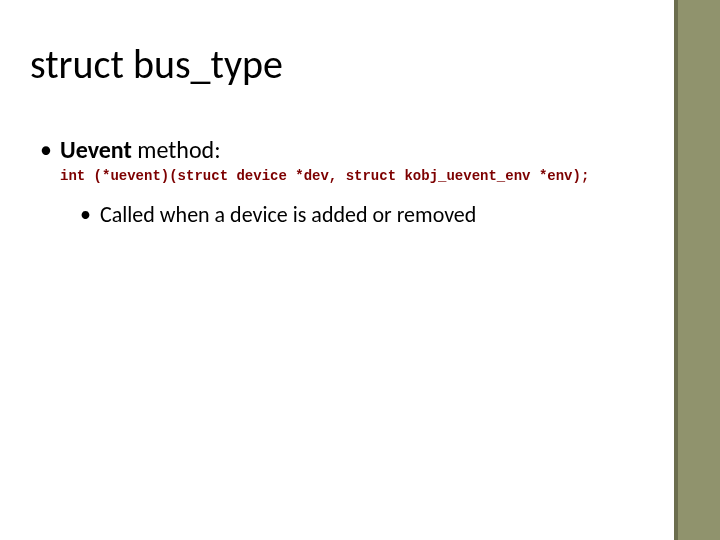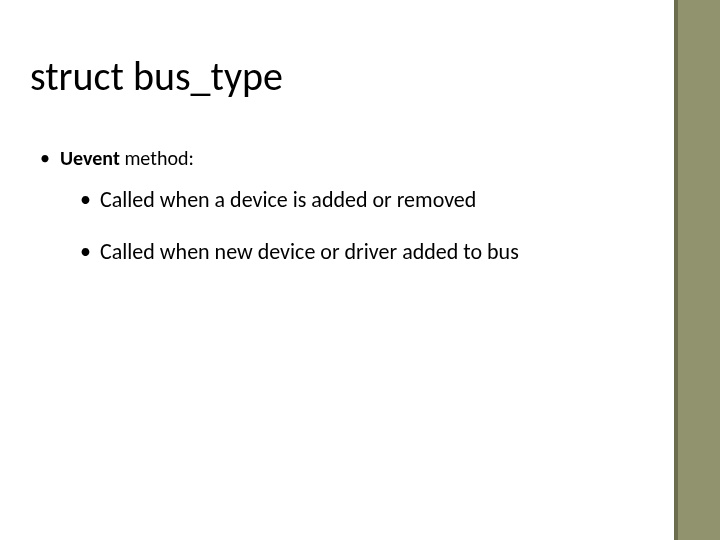--- a/index.html
+++ b/index.html
@@ -29,36 +29,36 @@
   .side-bar-dark {
     position: absolute;
     top: 0;
     right: 42px;
     width: 4px;
     height: 100%;
     background: #6b6d4e;
   }
   .title {
     position: absolute;
-    top: 52px;
+    top: 40px;
     left: 30px;
     font-size: 40px;
     color: #000;
     font-weight: 400;
   }
   .content {
     position: absolute;
     top: 130px;
     left: 40px;
     right: 70px;
   }
   .l1 {
-    font-size: 20px;
+    font-size: 24px;
     line-height: 1.2;
-    margin: 16px 0 0 0;
+    margin: 6px 0 0 0;
     padding-left: 20px;
     position: relative;
   }
   .l1::before {
     content: "•";
     position: absolute;
     left: 0;
     color: #000;
   }
   .l1 .bold { font-weight: 700; }
@@ -92,22 +92,22 @@
   <div class="side-bar"></div>
   <div class="side-bar-dark"></div>
 
   <div class="title">struct bus_type</div>
 
   <div class="content">
 
     <div class="l1">
       <span class="bold">Uevent</span><span> method:</span>
     </div>
+    <div class="code">int (*uevent)(struct device *dev, struct kobj_uevent_env *env);</div>
 
     <div class="l2">Called when a device is added or removed</div>
 
     <div class="gap"></div>
 
 
-    <div class="l2">Called when new device or driver added to bus</div>
 
   </div>
 </div>
 
 </body></html>

